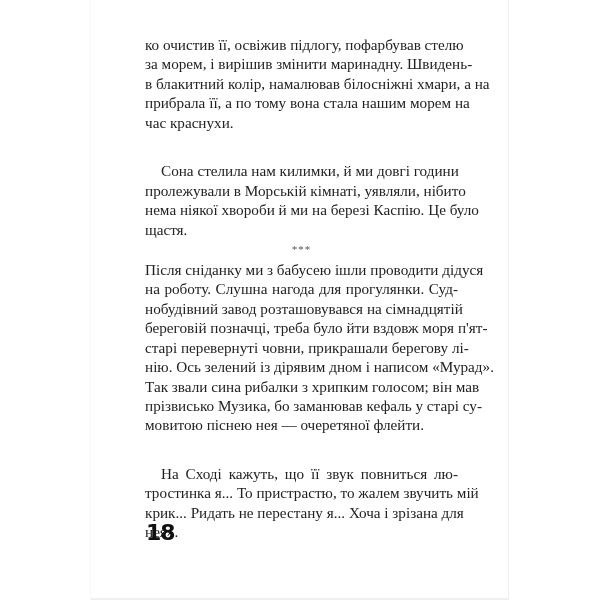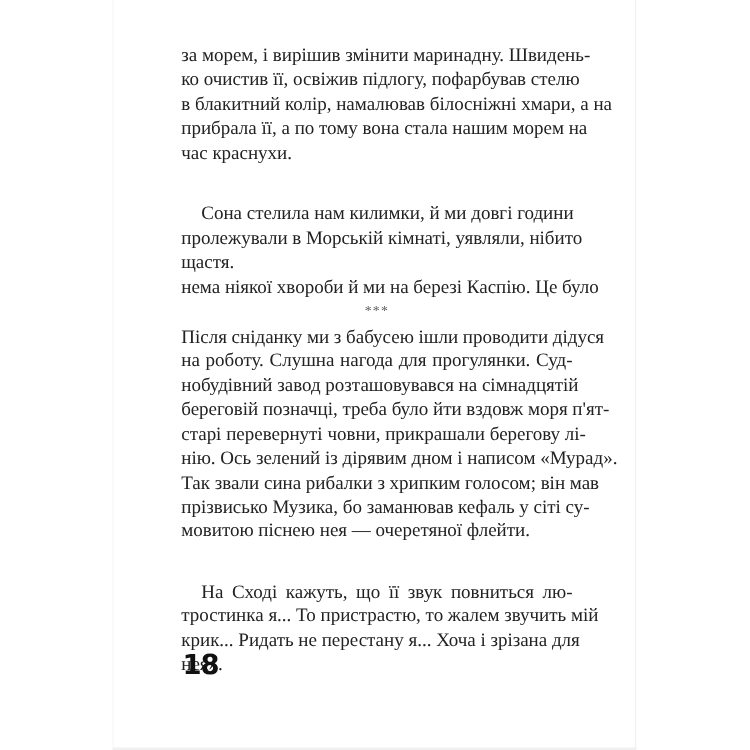--- a/index.html
+++ b/index.html
@@ -56,45 +56,45 @@
   }
 </style>
 </head>
 <body>
 
 <div class="page"></div>
 
 <div class="text-block">
 
   <div>
+    <span class="line">ко очистив її, освіжив підлогу, пофарбував стелю</span>
     <span class="line">за морем, і вирішив змінити маринадну. Швидень-</span>
-    <span class="line">ко очистив її, освіжив підлогу, пофарбував стелю</span>
     <span class="line">в блакитний колір, намалював білосніжні хмари, а на</span>
     <span class="line">прибрала її, а по тому вона стала нашим морем на</span>
     <span class="line last">час краснухи.</span>
   </div>
 
   <div>
     <span class="line indent">Сона стелила нам килимки, й ми довгі години</span>
     <span class="line">пролежували в Морській кімнаті, уявляли, нібито</span>
+    <span class="line">нема ніякої хвороби й ми на березі Каспію. Це було</span>
     <span class="line last">щастя.</span>
-    <span class="line">нема ніякої хвороби й ми на березі Каспію. Це було</span>
   </div>
 
   <span class="separator">***</span>
 
   <div>
     <span class="line">Після сніданку ми з бабусею ішли проводити дідуся</span>
     <span class="line">на роботу. Слушна нагода для прогулянки. Суд-</span>
     <span class="line">нобудівний завод розташовувався на сімнадцятій</span>
     <span class="line">береговій позначці, треба було йти вздовж моря п'ят-</span>
     <span class="line">старі перевернуті човни, прикрашали берегову лі-</span>
     <span class="line">нію. Ось зелений із дірявим дном і написом «Мурад».</span>
     <span class="line">Так звали сина рибалки з хрипким голосом; він мав</span>
-    <span class="line">прізвисько Музика, бо заманював кефаль у сіті су-</span>
+    <span class="line">прізвисько Музика, бо заманював кефаль у старі су-</span>
     <span class="line last">мовитою піснею нея — очеретяної флейти.</span>
   </div>
 
   <div>
     <span class="line indent">На Сході кажуть, що її звук повниться лю-</span>
     <span class="line">тростинка я... То пристрастю, то жалем звучить мій</span>
     <span class="line">крик... Ридать не перестану я... Хоча і зрізана для</span>
     <span class="line last">нея».</span>
   </div>
 </div>

